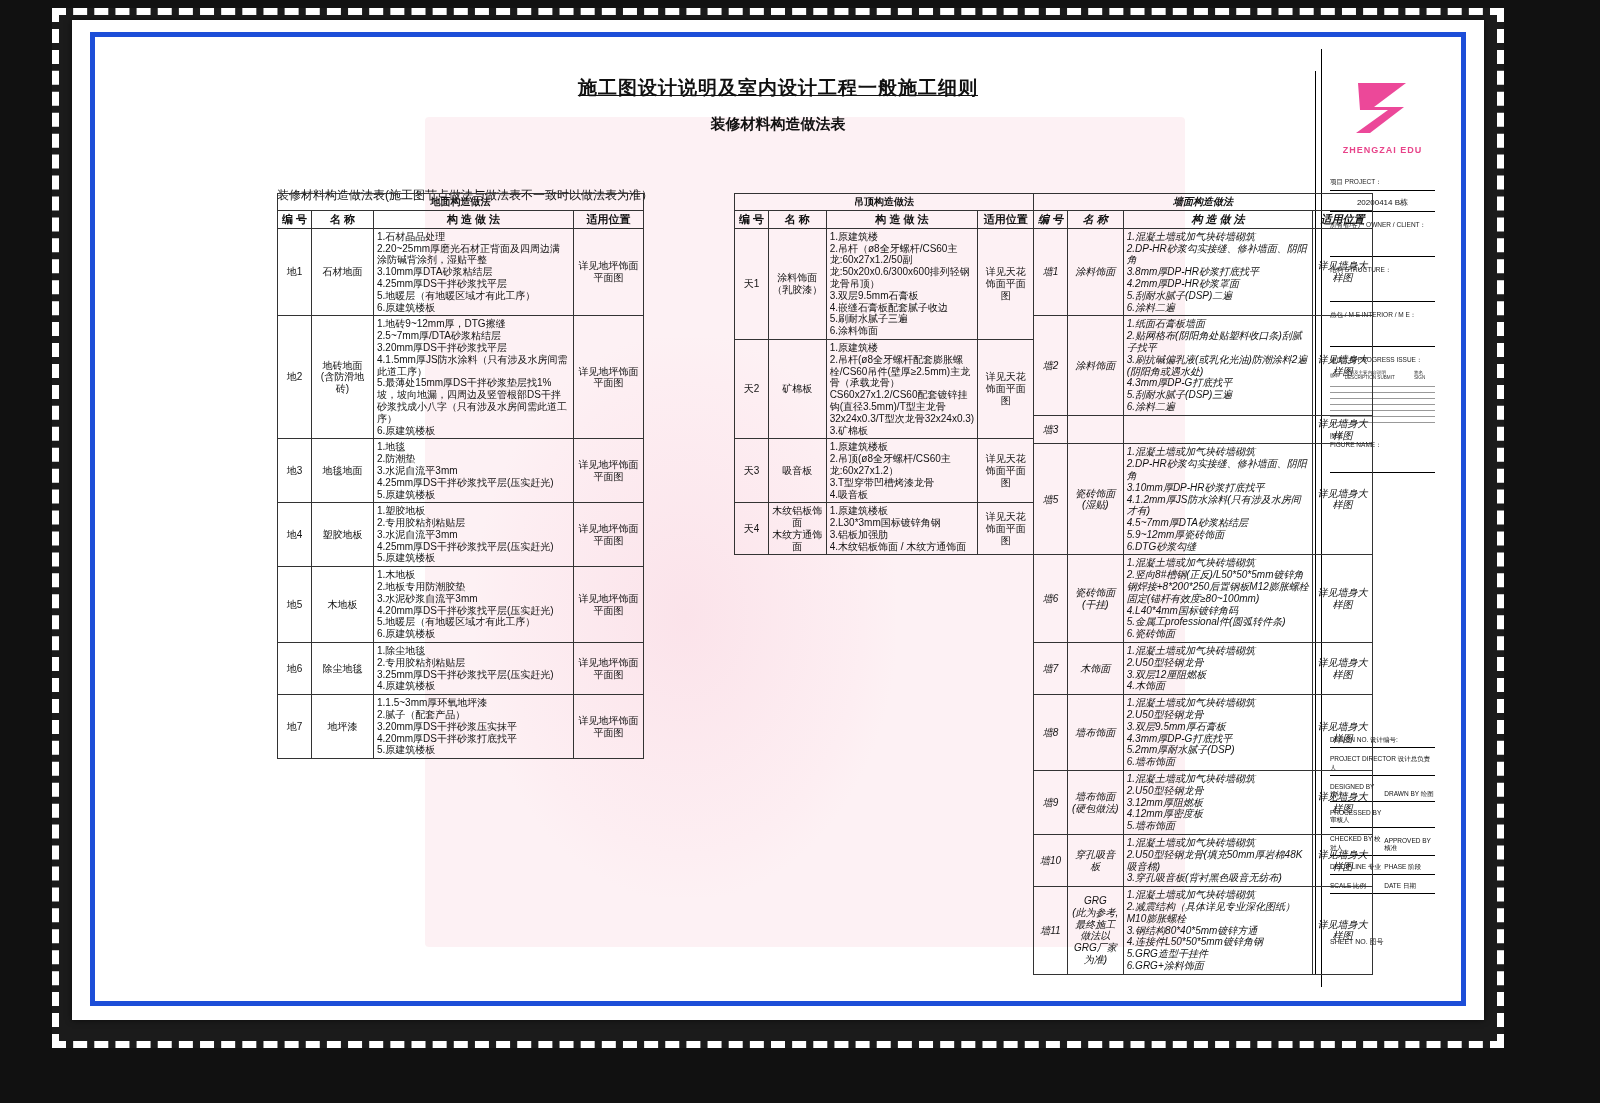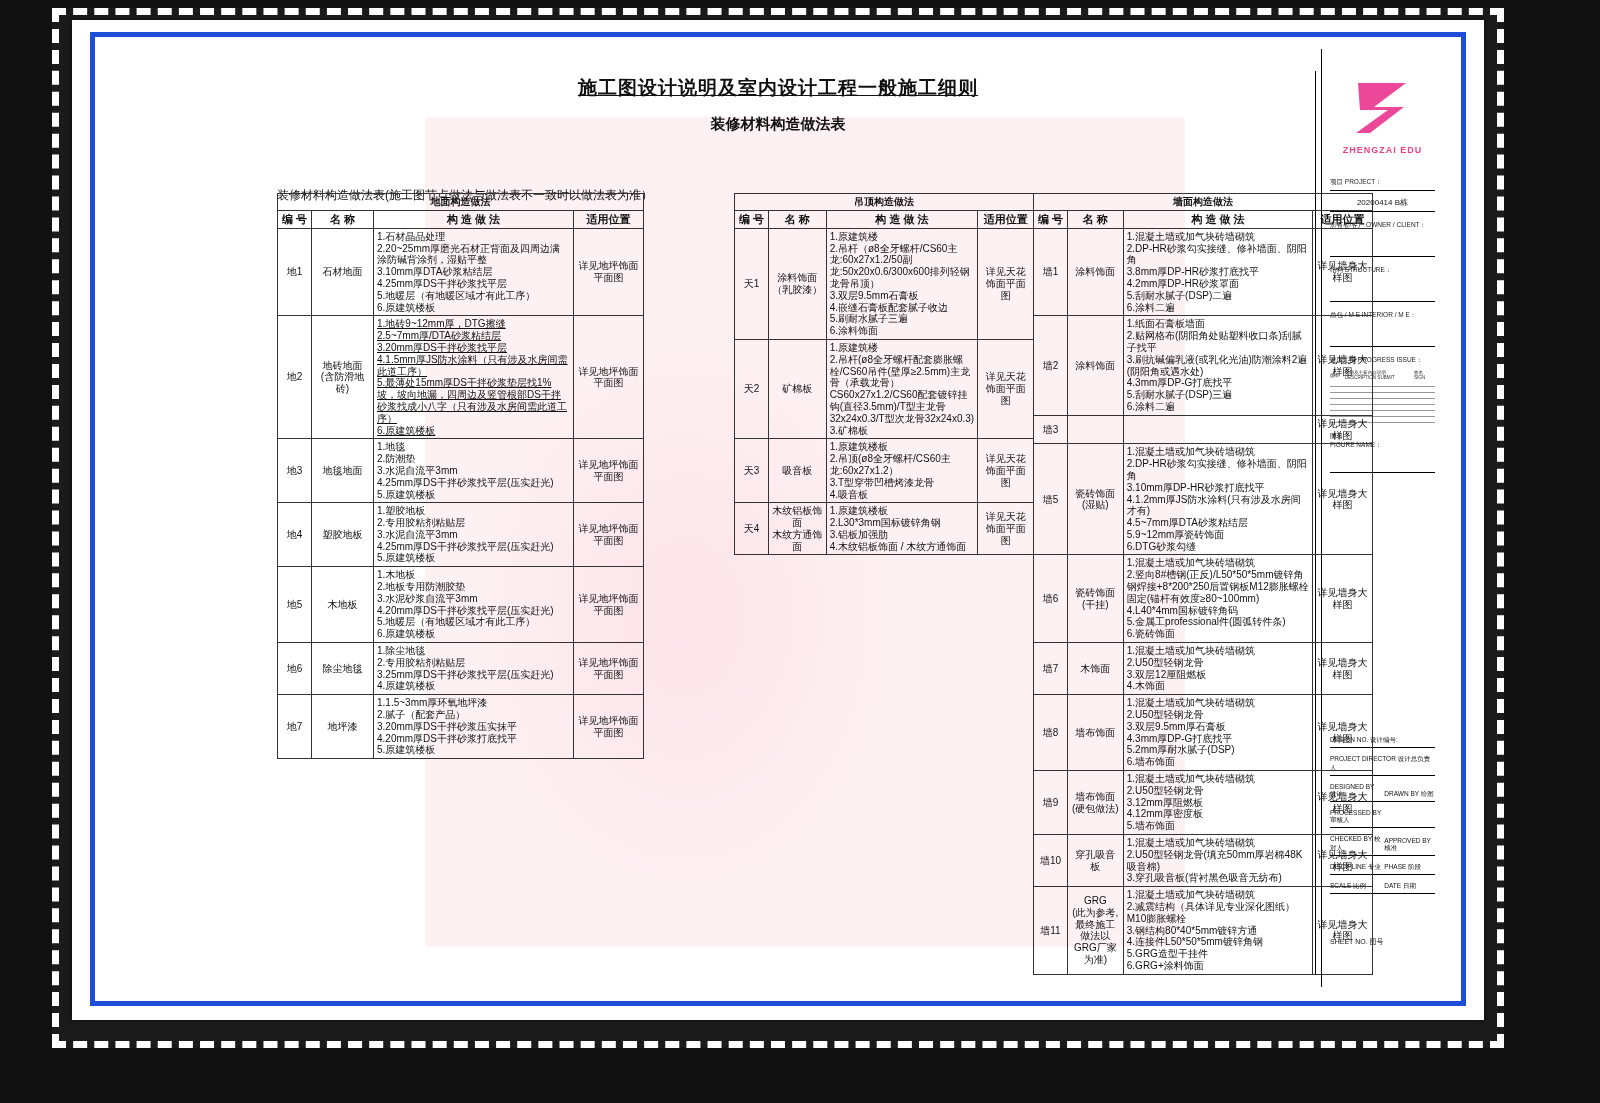--- a/index.html
+++ b/index.html
@@ -60,21 +60,21 @@
     text-align:center;font-weight:bold;font-size:11.5px;border:1px solid #333;
     padding:4px 0;
   }
   .just{text-align:left;}
   .code{text-align:center;font-size:11px;}
   .nm{text-align:center;font-size:10.5px;}
   .loc{text-align:center;font-size:10px;line-height:1.25;}
 
   .blockA{position:absolute;left:182px;top:118px;width:372px;}
   .blockB{position:absolute;left:595px;top:118px;width:300px;padding-left:44px;}
-  .blockC{position:absolute;left:938px;top:118px;width:340px;}
+  .blockC{position:absolute;left:938px;top:118px;width:340px;font-style:italic;}
 
   .remark{
     position:absolute;left:860px;top:868px;font-size:10.5px;color:#111;line-height:1.5;
   }
 
   
   .strip{
     position:absolute;right:18px;top:12px;width:122px;bottom:14px;
     border-left:1px solid #000;box-sizing:border-box;
   }
@@ -144,21 +144,21 @@
 3.10mm厚DTA砂浆粘结层
 4.25mm厚DS干拌砂浆找平层
 5.地暖层（有地暖区域才有此工序）
 6.原建筑楼板</td>
                   <td class="loc">详见地坪饰面平面图</td>
                 </tr>
                 <tr>
                   <td class="code">地2</td>
                   <td class="nm" style="white-space: pre-line;">地砖地面
 (含防滑地砖)</td>
-                  <td class="just" style="white-space: pre-line; text-decoration: underline;">1.地砖9~12mm厚，DTG擦缝
+                  <td class="just" style="white-space: pre-line;">1.地砖9~12mm厚，DTG擦缝
 2.5~7mm厚/DTA砂浆粘结层
 3.20mm厚DS干拌砂浆找平层
 4.1.5mm厚JS防水涂料（只有涉及水房间需此道工序）
 5.最薄处15mm厚DS干拌砂浆垫层找1%坡，坡向地漏，四周边及竖管根部DS干拌砂浆找成小八字（只有涉及水房间需此道工序）
 6.原建筑楼板</td>
                   <td class="loc">详见地坪饰面平面图</td>
                 </tr>
                 <tr>
                   <td class="code">地3</td>
                   <td class="nm" style="white-space: pre-line;">地毯地面</td>

